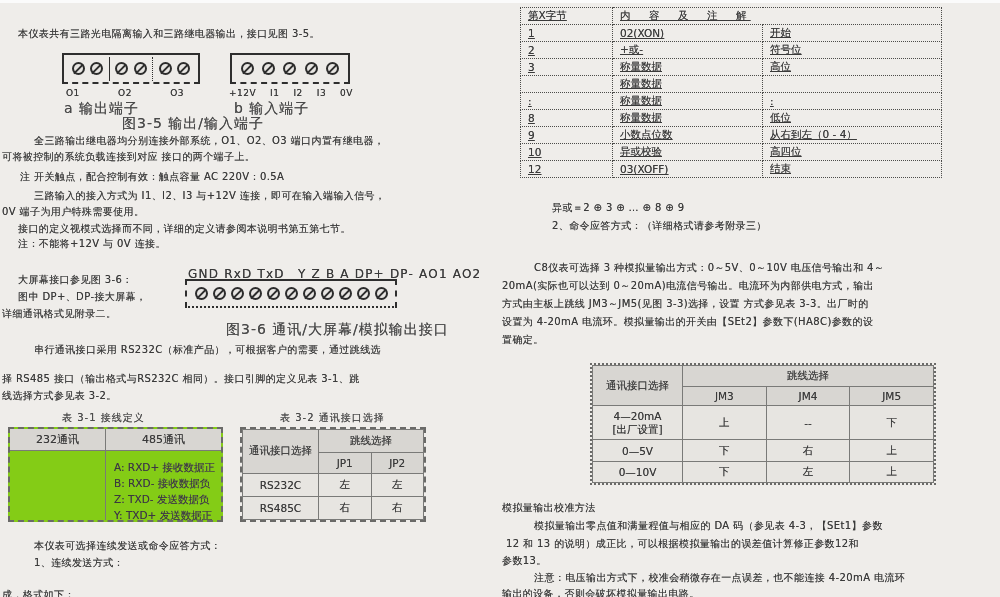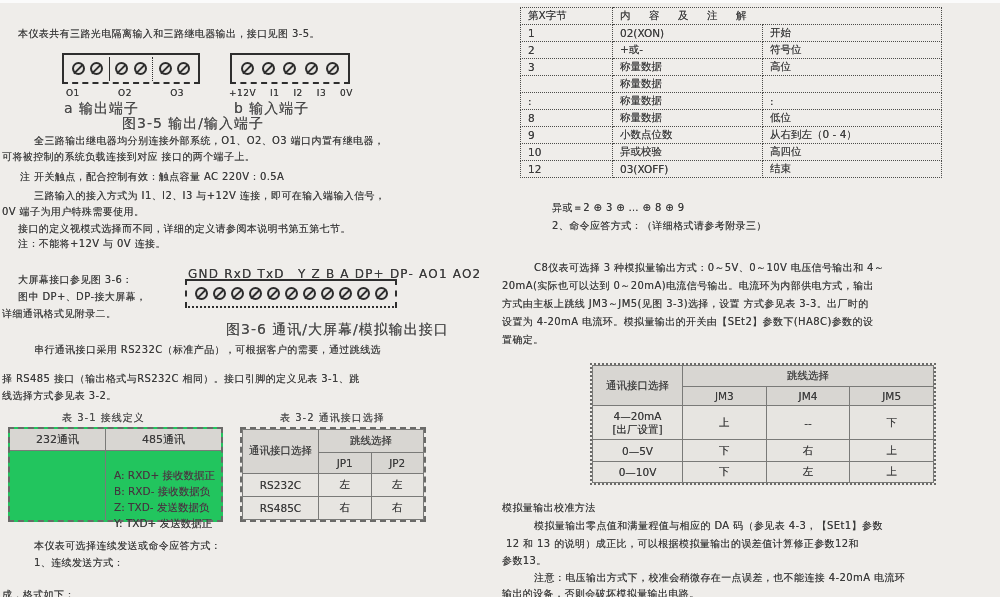--- a/index.html
+++ b/index.html
@@ -25,26 +25,26 @@
   .tsep.dot{border-left-style:dotted;}
   .termlabels{display:flex;justify-content:space-between;font-size:9px;letter-spacing:.5px;text-shadow:0 0 .5px #555;}
   
   table.scan{border-collapse:collapse;table-layout:fixed;}
   table.scan td,table.scan th{border:1px solid #7a7a78;font-weight:normal;
       font-size:10.5px;text-align:center;padding:2px 3px;text-shadow:0 0 .5px #666;}
   table.scan .hd{background:#d8d6d2;}
   table.scan .bd{background:#e7e5e1;}
   .dashedwrap{border:2px dashed #6a6a68;}
   
-  table.dot{border-collapse:collapse;table-layout:fixed;width:100%;}
+  table.dot{border-collapse:collapse;table-layout:fixed;width:100%;text-decoration:underline;}
   table.dot td,table.dot th{border:1.5px dotted #4c4c4a;font-weight:normal;font-size:10.5px;
       text-align:left;padding:1px 7px;height:16px;white-space:nowrap;text-shadow:0 0 .5px #666;}
   .prelabel{white-space:pre-line !important;line-height:13px;}
   
-  .t31{border:2px dashed #6a6a68;display:flex;background:#22c55e;}
+  .t31{border:2px dashed #6a6a68;display:flex;background:#84cc16;}
   .t31 .col{display:flex;flex-direction:column;}
   .t31 .ch{background:#d8d6d2;text-align:center;font-size:11px;padding:3px 0;border-bottom:1px solid #7a7a78;text-shadow:0 0 .5px #666;}
   .t31 .cb{padding:7px 8px 4px 8px;font-size:10.5px;line-height:17px;white-space:nowrap;text-shadow:0 0 .5px #666;}
   .t31 .col.c1{border-right:1px solid #7a7a78;}
 </style>
 </head>
 <body>
 
 <div class="sheet">
 
@@ -118,21 +118,21 @@
 
   <div class="abs figcap" style="left:62px;top:408px;font-size:10px">表 3-1  接线定义</div>
   <div class="abs figcap" style="left:280px;top:408px;font-size:10px">表 3-2  通讯接口选择</div>
 
   <div class="abs t31" style="left:8px;top:424px;width:215px;height:95px">
     <div class="col c1" style="width:100px">
       <div class="ch">232通讯</div>
     </div>
     <div class="col" style="width:115px">
       <div class="ch">485通讯</div>
-      <div class="cb" style="line-height:16px;padding-top:16px">
+      <div class="cb" style="line-height:16px;padding-top:8px">
         <div>A: RXD+  接收数据正</div>
         <div>B: RXD-  接收数据负</div>
         <div>Z: TXD-  发送数据负</div>
         <div>Y: TXD+  发送数据正</div>
       </div>
     </div>
   </div>
 
   <div class="abs dashedwrap" style="left:240px;top:424px;width:186px;height:95px">
     <table class="scan" style="width:100%;height:100%">

